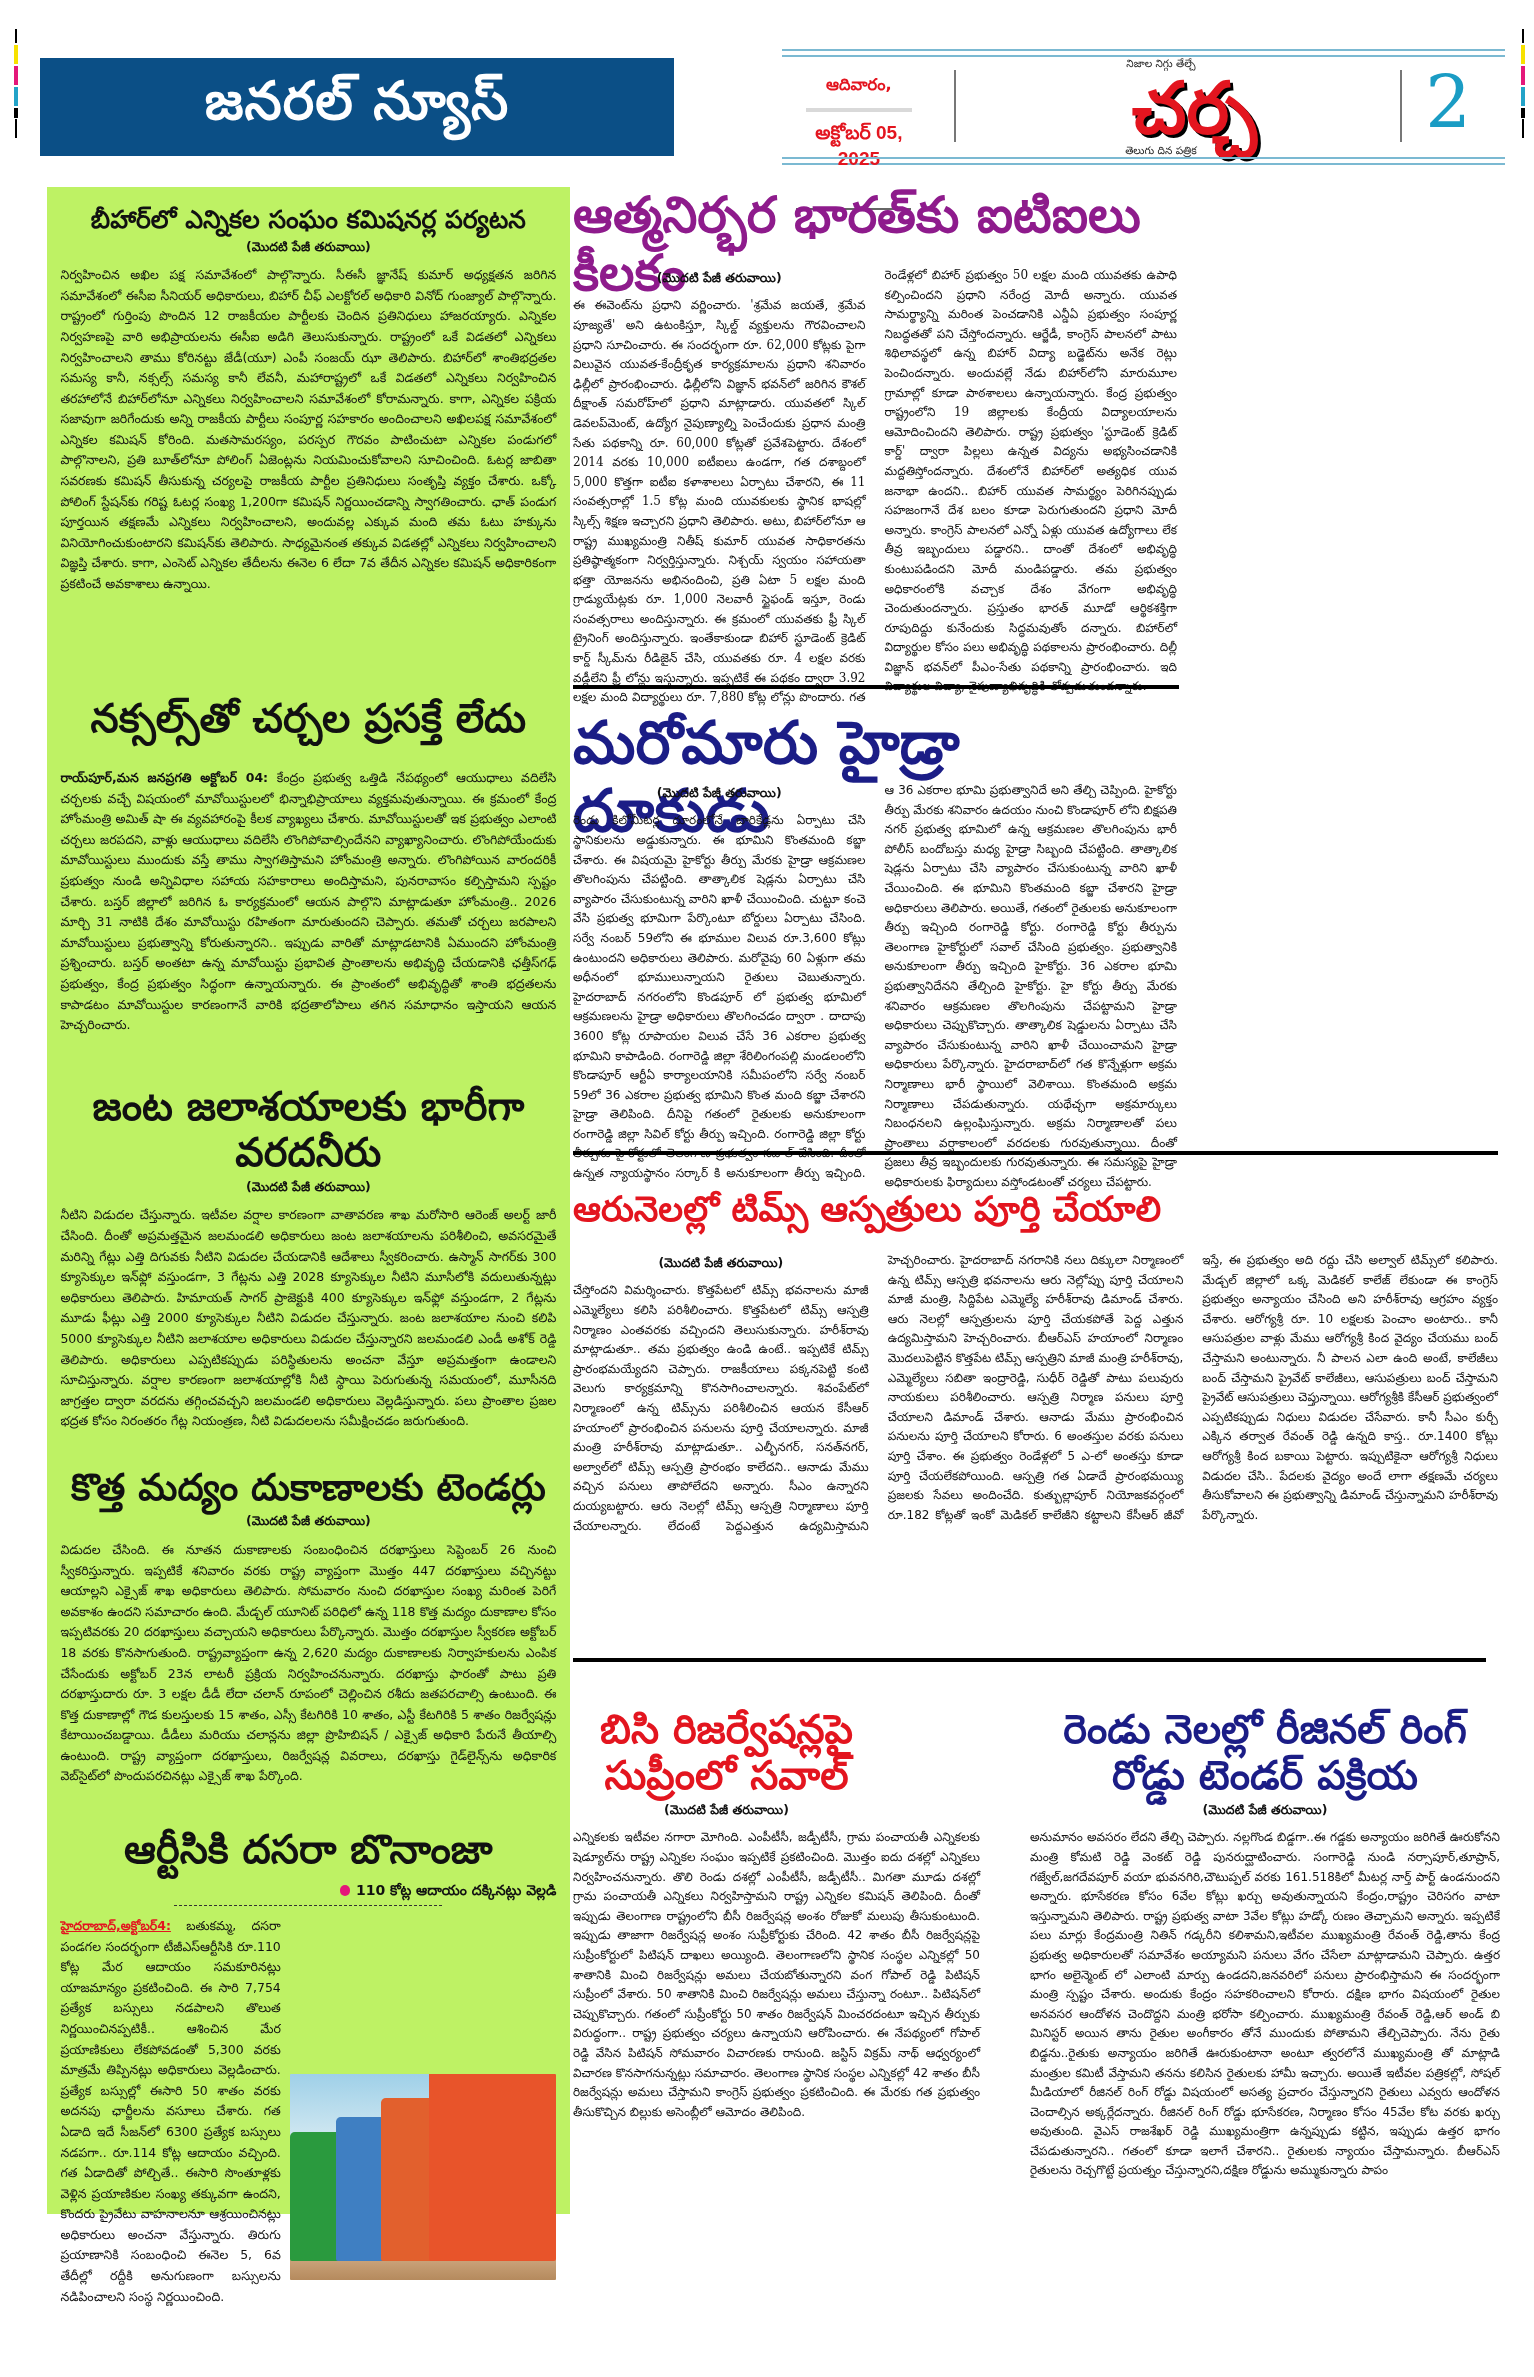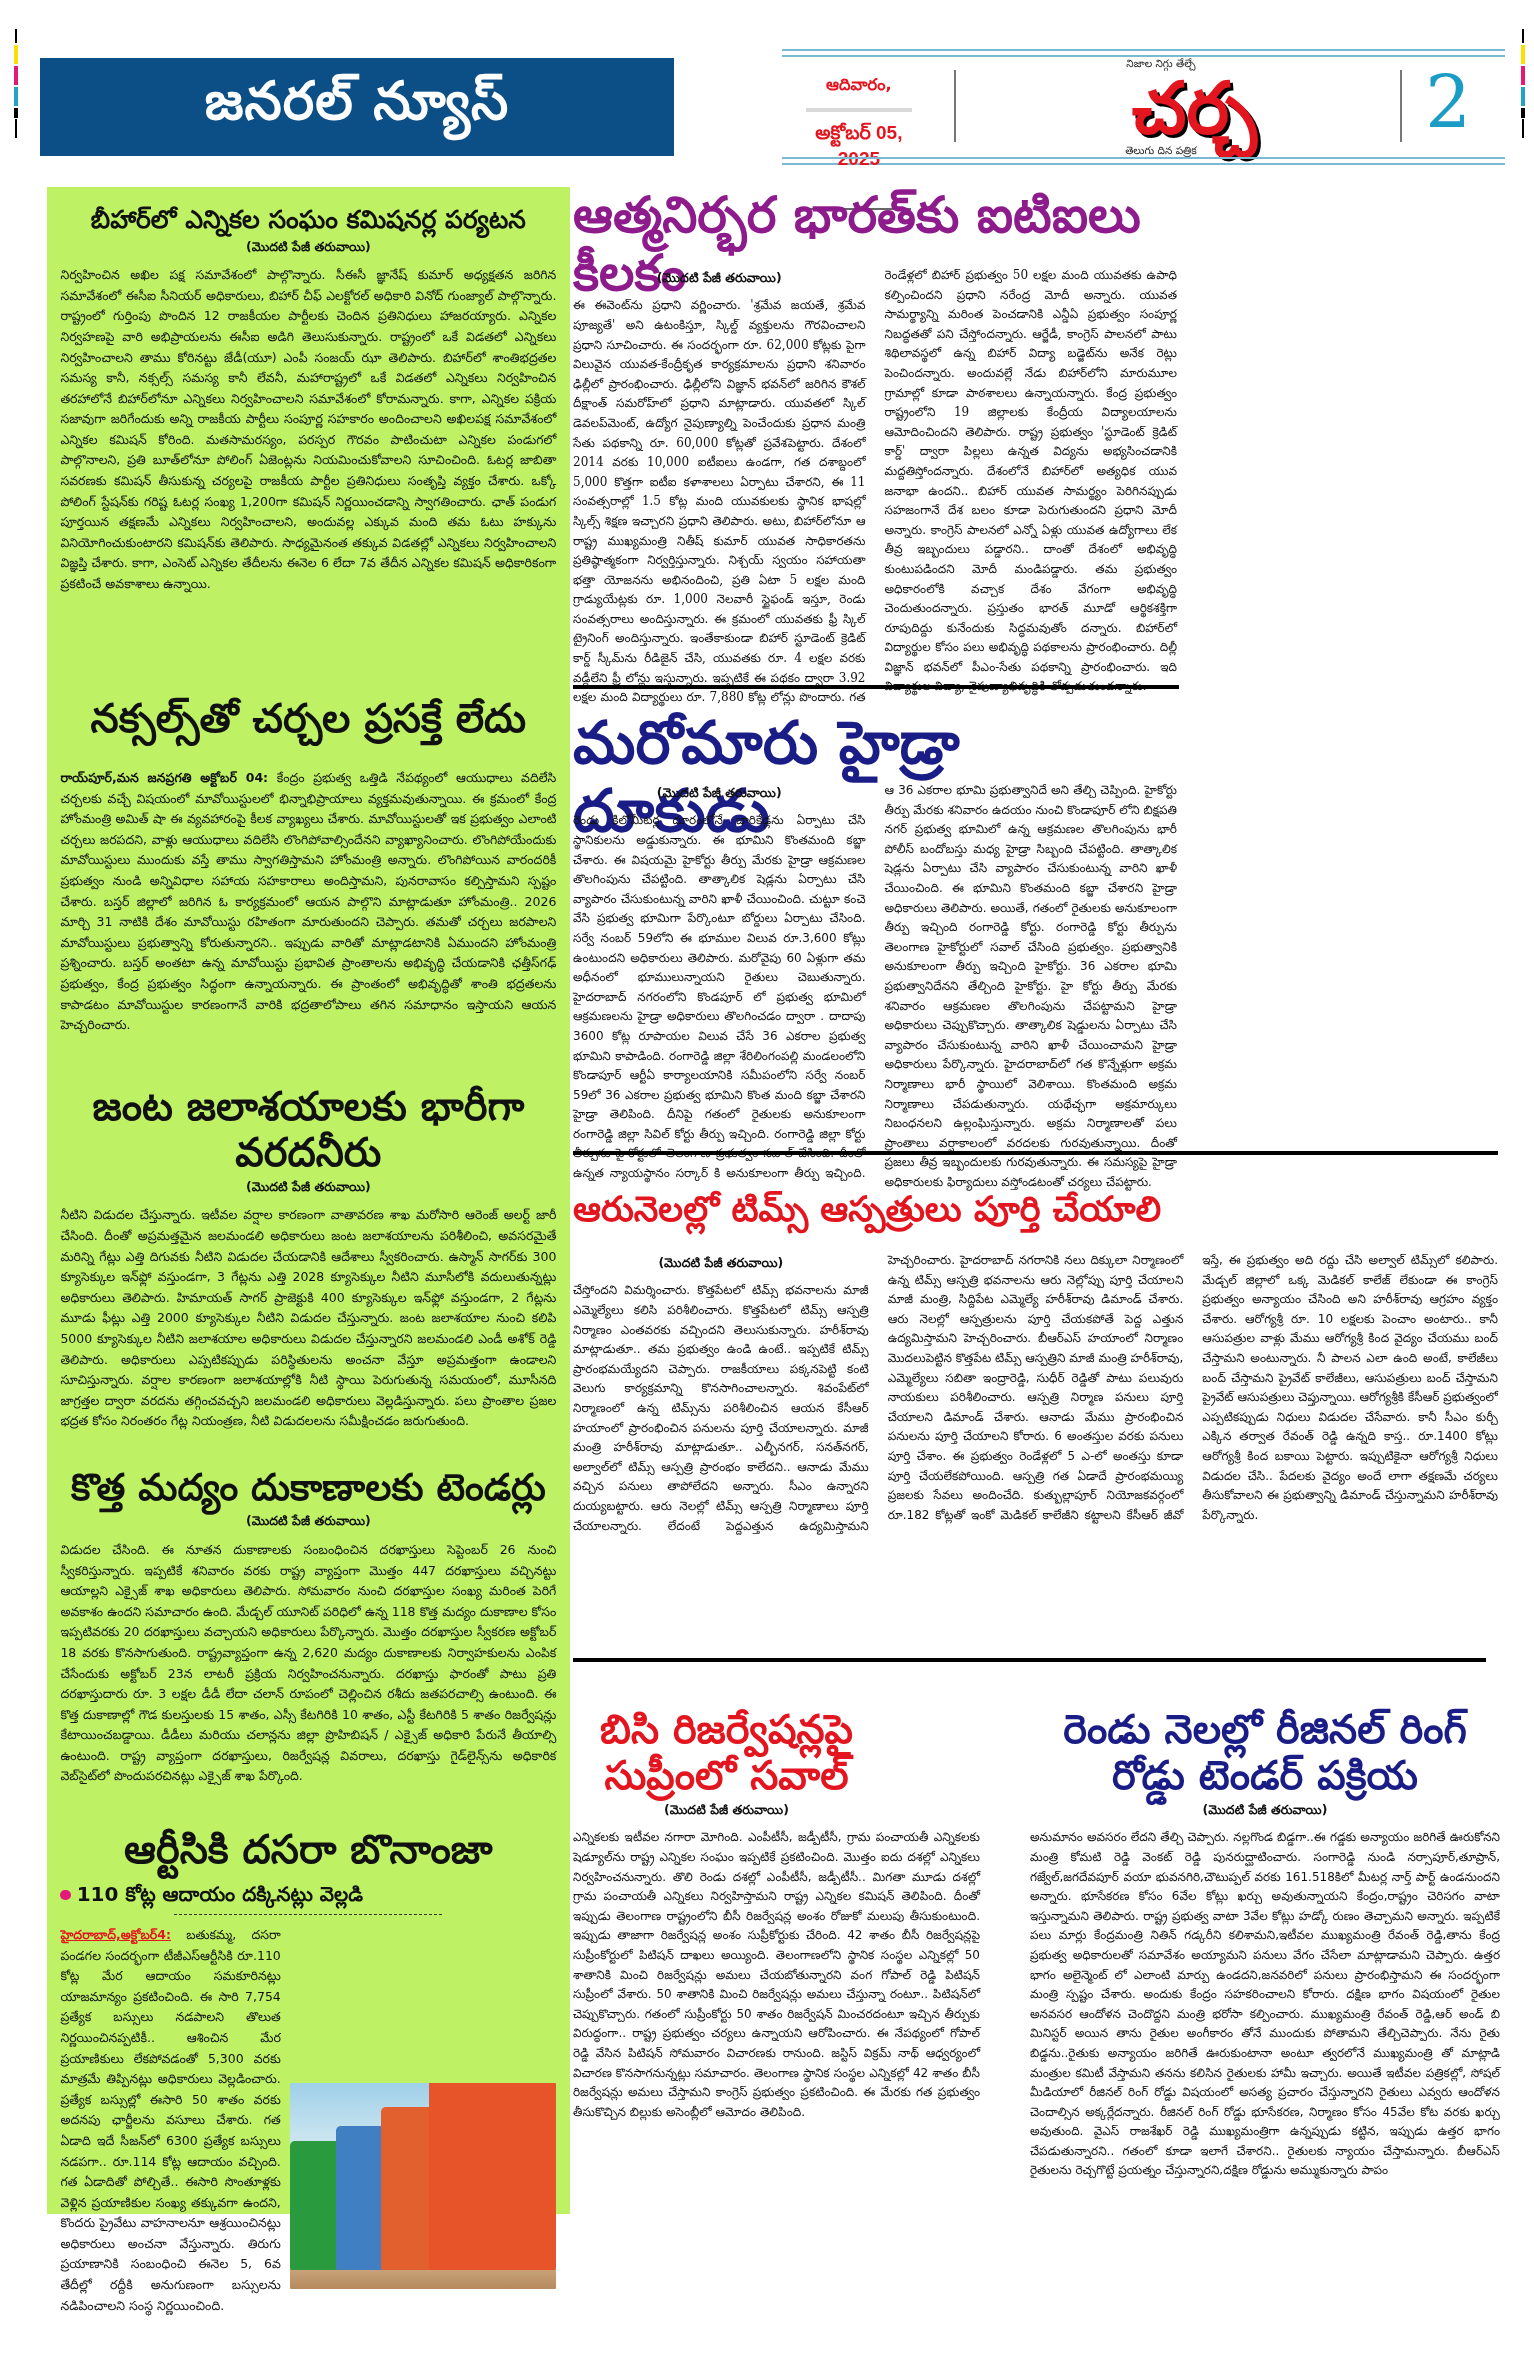--- a/index.html
+++ b/index.html
@@ -37,21 +37,21 @@
   .leftcol { position: absolute; left: 47px; top: 187px; width: 523px; height: 2027px; background: #bef264; }
   .rule-black { position: absolute; height: 3.8px; background: #000; }
 
   .headline { font-weight: bold; text-align: center; line-height: 1.15; }
   .subnote { text-align: center; font-size: 12.5px; font-weight: bold; color: #111; margin: 3.8px 0 8.6px; }
   .body { font-size: 12.5px; line-height: 20.6px; text-align: justify; color: #111; font-family: "DejaVu Sans", sans-serif; }
   .article { position: absolute; }
   .col2 { column-count: 2; column-gap: 19px; }
   .dateline { font-weight: bold; }
   .dateline.red { color: #e3151f; text-decoration: underline; }
-  .bullet-line { text-align: left; font-size: 20px; font-weight: bold; margin: 9.6px 0 2.9px; }
+  .bullet-line { text-align: right; font-size: 14px; font-weight: bold; margin: 9.6px 0 2.9px; }
   .bullet-dot { display: inline-block; width: 10.5px; height: 10.5px; border-radius: 50%; background: #e4177a; margin-right: 5.8px; vertical-align: middle; }
   .dash-rule { border-bottom: 1.4px dashed #333; width: 268px; margin: 3.8px auto 9.6px; }
 
   .busphoto { float: right; width: 266px; height: 206px; margin: 0 0 4.8px 9.6px; border-radius: 1px; position: relative; overflow: hidden;
     background: linear-gradient(180deg, #9fd0e8 0%, #cfe7f1 30%, #d5b08a 85%, #b58a5d 100%); }
   .busphoto .bus { position: absolute; bottom: 19px; border-radius: 4.8px 4.8px 1.9px 1.9px; }
 </style>
 </head>
 <body>
 

